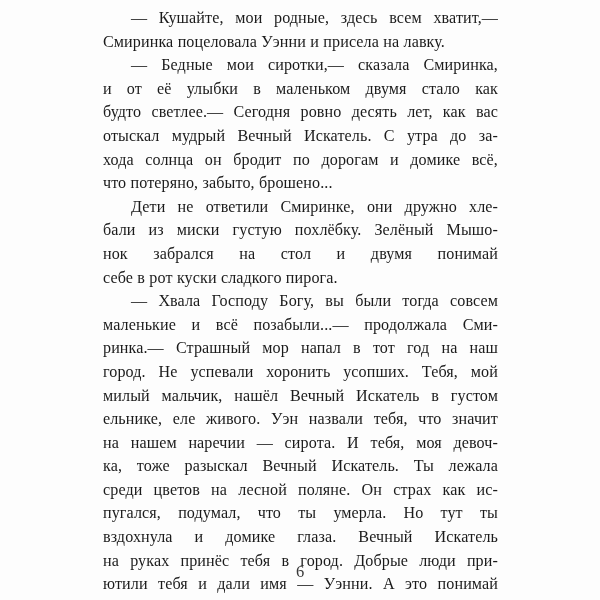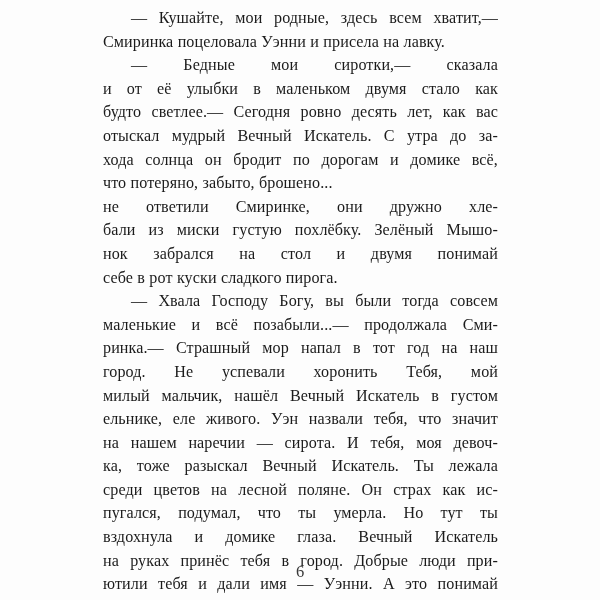--- a/index.html
+++ b/index.html
@@ -103,20 +103,21 @@
         </span>
         <span class="line last">Смиринка поцеловала Уэнни и присела на лавку.</span>
       </p>
       <p class="para">
         <span class="line just">
           <span class="lead"><span class="indent-space"></span>—</span>
           <span>Бедные</span>
           <span>мои</span>
           <span>сиротки,—</span>
           <span>сказала</span>
+          <span>Смиринка,</span>
         </span>
         <span class="line just">
           <span>и</span>
           <span>от</span>
           <span>её</span>
           <span>улыбки</span>
           <span>в</span>
           <span>маленьком</span>
           <span>двумя</span>
           <span>стало</span>
@@ -150,20 +151,21 @@
           <span>по</span>
           <span>дорогам</span>
           <span>и</span>
           <span>домике</span>
           <span>всё,</span>
         </span>
         <span class="line last">что потеряно, забыто, брошено...</span>
       </p>
       <p class="para">
         <span class="line just">
+          <span class="lead"><span class="indent-space"></span>Дети</span>
           <span>не</span>
           <span>ответили</span>
           <span>Смиринке,</span>
           <span>они</span>
           <span>дружно</span>
           <span>хле-</span>
         </span>
         <span class="line just">
           <span>бали</span>
           <span>из</span>
@@ -212,20 +214,21 @@
           <span>тот</span>
           <span>год</span>
           <span>на</span>
           <span>наш</span>
         </span>
         <span class="line just">
           <span>город.</span>
           <span>Не</span>
           <span>успевали</span>
           <span>хоронить</span>
+          <span>усопших.</span>
           <span>Тебя,</span>
           <span>мой</span>
         </span>
         <span class="line just">
           <span>милый</span>
           <span>мальчик,</span>
           <span>нашёл</span>
           <span>Вечный</span>
           <span>Искатель</span>
           <span>в</span>

